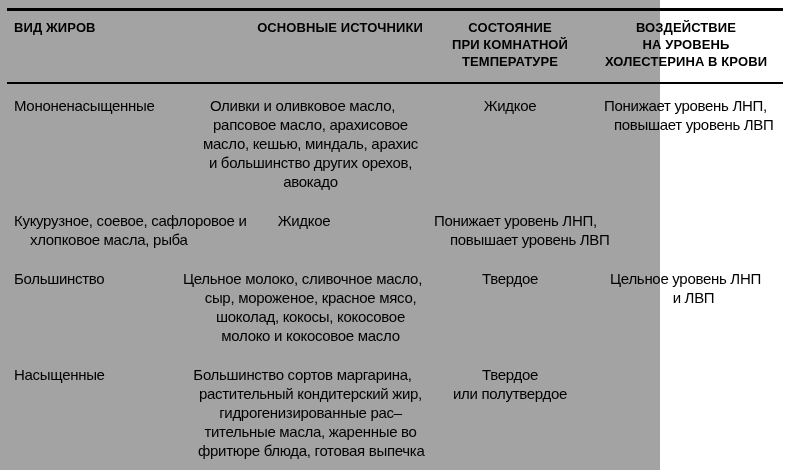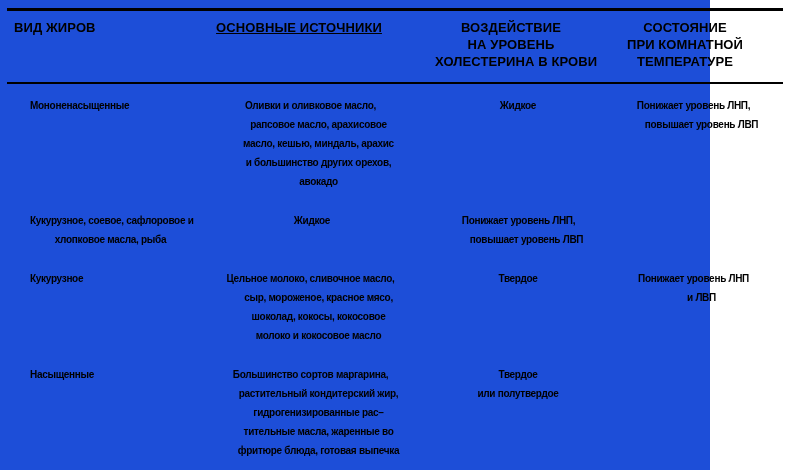--- a/index.html
+++ b/index.html
@@ -5,23 +5,23 @@
   * { margin: 0; padding: 0; box-sizing: border-box; }
   html, body { background: #ffffff; }
   body {
     width: 790px;
     height: 470px;
     font-family: "Liberation Sans", "DejaVu Sans", sans-serif;
     color: #000000;
     overflow: hidden;
   }
   .page {
-    width: 710px;
+    width: 660px;
     height: 470px;
-    background: #1d4ed8;
+    background: #a3a3a3;
     padding-top: 8px;
   }
   .table {
     margin: 0 7px;
     width: 776px;
     border-top: 3px solid #000000;
     border-bottom: 3px solid #000000;
   }
   .grid {
     display: grid;
@@ -40,53 +40,52 @@
     letter-spacing: 0.1px;
     white-space: pre;
   }
   .body-rows {
     padding-top: 12px;
     padding-bottom: 10px;
   }
   .row { margin-bottom: 20px; }
   .row:last-child { margin-bottom: 0; }
   .cell {
-    font-size: 10px;
+    font-size: 15px;
     line-height: 19px;
-    font-weight: 700;
+    font-weight: 400;
     letter-spacing: -0.3px;
     white-space: pre;
-    margin-left: 16px;
   }
   
   .c1 { padding-left: 7px; text-align: left; }
   
   .c2 { padding-left: 23px; text-indent: -16px; text-align: center; }
-  .th.c2 { padding-left: 0; text-indent: 0; text-align: center; text-decoration: underline; }
+  .th.c2 { padding-left: 0; text-indent: 0; text-align: right; }
   
   .c3 { padding-left: 10px; text-align: center; }
   
   .c4 { padding-left: 27px; text-indent: -16px; text-align: center; }
   .th.c4 { padding-left: 12px; text-indent: 0; text-align: center; }
 </style>
 </head>
 <body>
 
 <div class="page">
   <div class="table">
 
     <div class="grid header-row">
       <div class="th c1">ВИД ЖИРОВ</div>
       <div class="th c2">ОСНОВНЫЕ ИСТОЧНИКИ</div>
+      <div class="th c3">СОСТОЯНИЕ
+ПРИ КОМНАТНОЙ
+ТЕМПЕРАТУРЕ</div>
       <div class="th c4">ВОЗДЕЙСТВИЕ
 НА УРОВЕНЬ
 ХОЛЕСТЕРИНА В КРОВИ</div>
-      <div class="th c3">СОСТОЯНИЕ
-ПРИ КОМНАТНОЙ
-ТЕМПЕРАТУРЕ</div>
     </div>
 
     <div class="body-rows">
 
       <div class="grid row">
         <div class="cell c1">Мононенасыщенные</div>
         <div class="cell c2">Оливки и оливковое масло,
 рапсовое масло, арахисовое
 масло, кешью, миндаль, арахис
 и большинство других орехов,
@@ -98,27 +97,27 @@
 
       <div class="grid row">
         <div class="cell c2">Кукурузное, соевое, сафлоровое и
 хлопковое масла, рыба</div>
         <div class="cell c3">Жидкое</div>
         <div class="cell c4">Понижает уровень ЛНП,
 повышает уровень ЛВП</div>
       </div>
 
       <div class="grid row">
-        <div class="cell c1">Кукурузное</div>
+        <div class="cell c1">Большинство</div>
         <div class="cell c2">Цельное молоко, сливочное масло,
 сыр, мороженое, красное мясо,
 шоколад, кокосы, кокосовое
 молоко и кокосовое масло</div>
         <div class="cell c3">Твердое</div>
-        <div class="cell c4">Понижает уровень ЛНП
+        <div class="cell c4">Цельное уровень ЛНП
 и ЛВП</div>
       </div>
 
       <div class="grid row">
         <div class="cell c1">Насыщенные</div>
         <div class="cell c2">Большинство сортов маргарина,
 растительный кондитерский жир,
 гидрогенизированные рас–
 тительные масла, жаренные во
 фритюре блюда, готовая выпечка</div>

